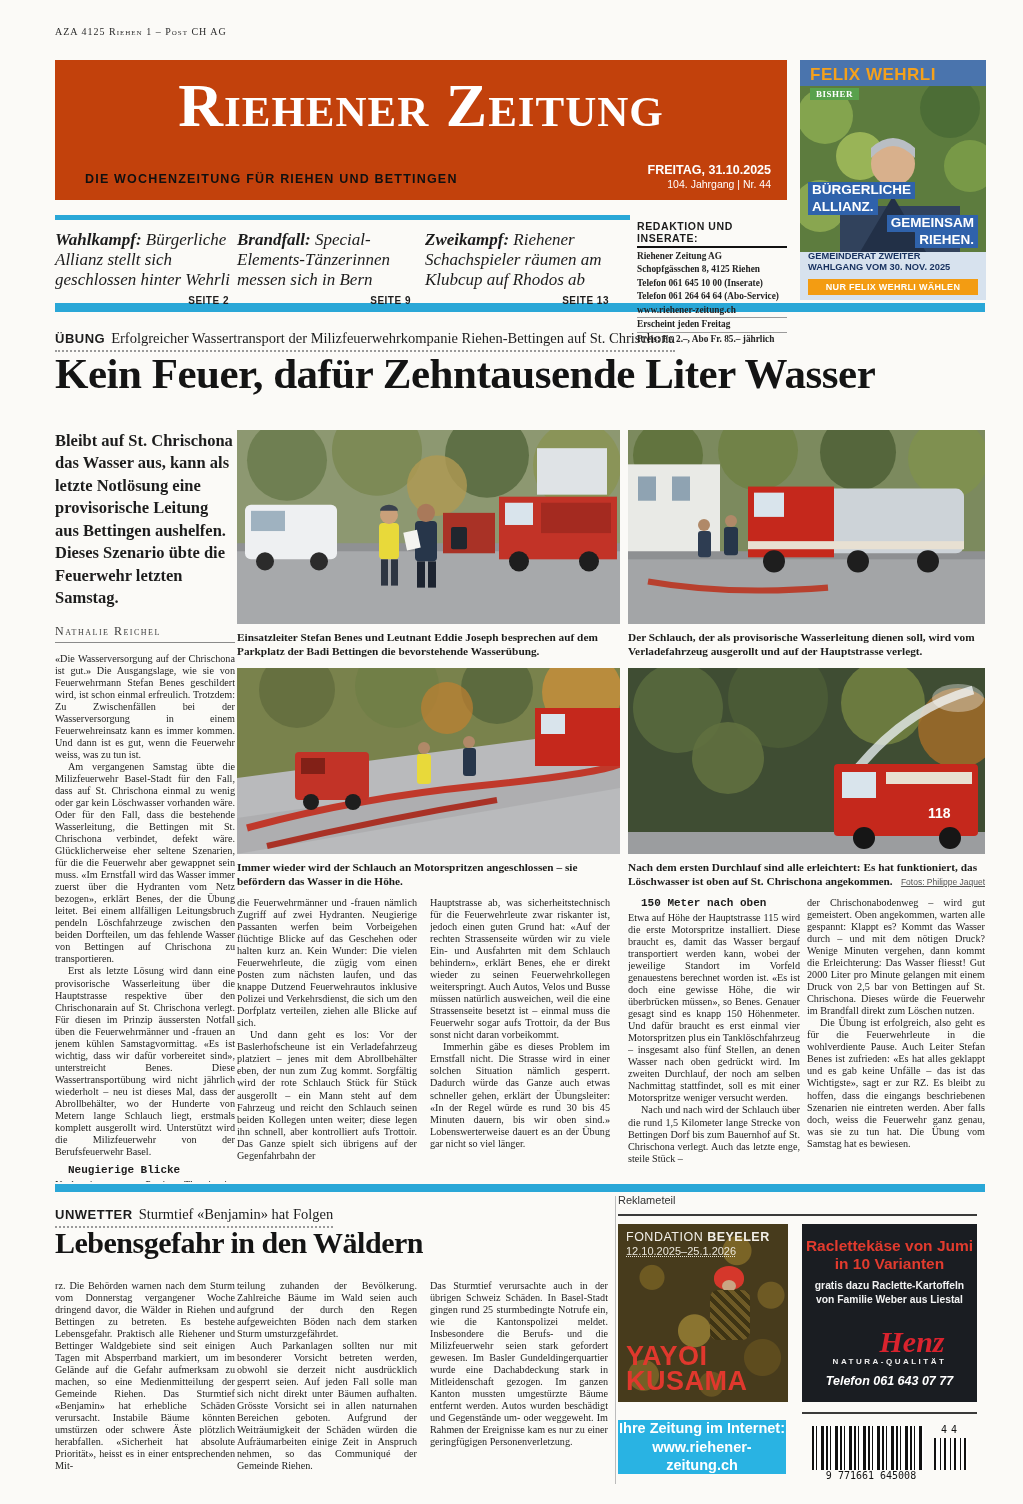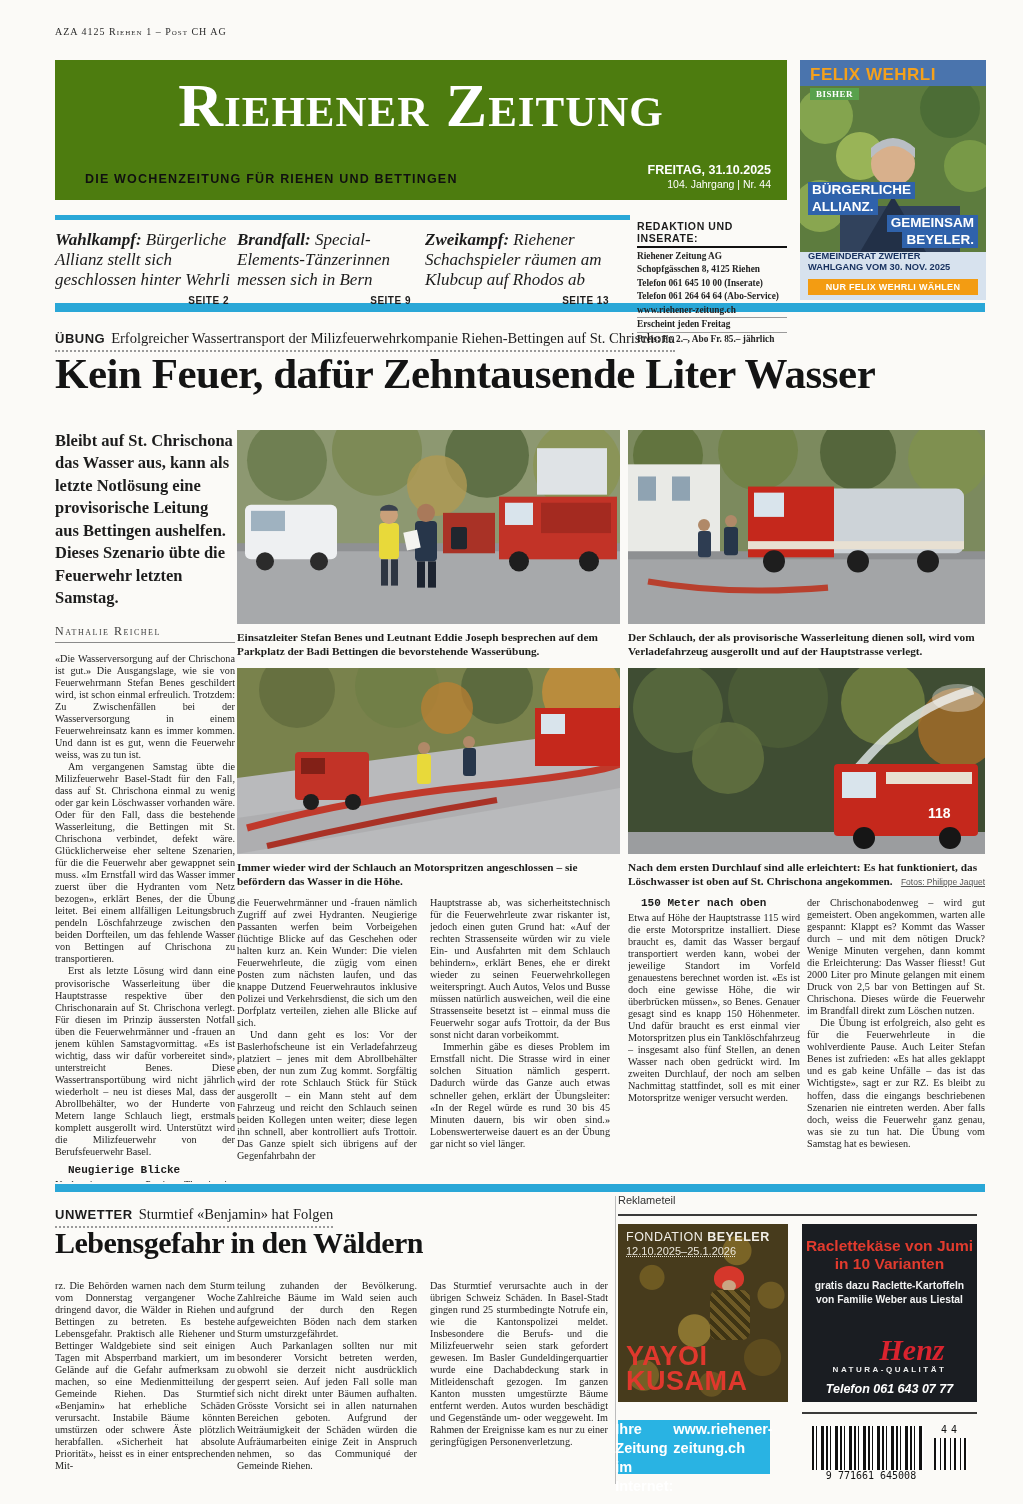--- a/index.html
+++ b/index.html
@@ -1,21 +1,21 @@
 <!DOCTYPE html>
 <html lang="de"><head>
 <meta charset="utf-8">
 <style>
   html,body{margin:0;padding:0;}
   body{width:1023px;height:1504px;position:relative;background:#fbfaf7;overflow:hidden;
        font-family:"Liberation Serif", serif;color:#1c1c1c;}
   .abs{position:absolute;}
   
   .postal{left:55px;top:26px;font-variant:small-caps;font-size:10px;letter-spacing:1px;color:#2b2b2b;}
-  .masthead{left:55px;top:60px;width:732px;height:140px;background:#4d7c0f;}
+  .masthead{left:55px;top:60px;width:732px;height:140px;background:#c2410c;}
   .mast-title{position:absolute;left:0;right:0;top:14px;text-align:center;color:#fff;
       font-variant:small-caps;font-weight:bold;font-size:62px;letter-spacing:1px;line-height:1;}
   .mast-sub{position:absolute;left:30px;bottom:14px;font-family:"Liberation Sans",sans-serif;
       font-weight:bold;font-size:12.5px;letter-spacing:1.2px;color:#101010;}
   .mast-date{position:absolute;right:16px;bottom:10px;text-align:right;color:#fff;
       font-family:"Liberation Sans",sans-serif;}
   .mast-date .d1{font-weight:bold;font-size:12.5px;display:block;}
   .mast-date .d2{font-size:10.5px;display:block;margin-top:1px;}
   
   .rule-thin{left:55px;top:215px;width:575px;height:5px;background:#2aa7d7;}
@@ -114,27 +114,27 @@
       background:repeating-linear-gradient(45deg,#6e5a26 0 4px,#3e3414 4px 8px);}
   .bey-artist{position:absolute;left:8px;bottom:8px;color:#e0382d;font-family:"Liberation Sans",sans-serif;
       font-weight:bold;font-size:27px;line-height:.92;letter-spacing:.5px;}
   .jumi{left:802px;top:1224px;width:175px;height:178px;background:#1a1d22;text-align:center;
       font-family:"Liberation Sans",sans-serif;overflow:hidden;}
   .jumi .jl1{color:#e23b2e;font-weight:bold;font-size:15.5px;margin-top:12px;line-height:1.25;}
   .jumi .jl2{color:#e23b2e;font-weight:bold;font-size:15.5px;line-height:1.1;}
   .jumi .js{color:#f2f2f2;font-weight:bold;font-size:10.3px;line-height:1.35;}
   .jumi .js.first{margin-top:7px;}
   .jumi .logo{color:#d9232e;font-family:"Liberation Serif",serif;font-style:italic;font-weight:bold;
-      font-size:30px;line-height:1;margin-top:28px;padding-left:45px;}
+      font-size:30px;line-height:1;margin-top:20px;padding-left:45px;}
   .jumi .logosub{color:#eee;font-size:8px;letter-spacing:2.5px;font-weight:bold;margin-top:0px;}
   .jumi .phone{color:#fff;font-weight:bold;font-style:italic;font-size:12.5px;margin-top:8px;}
   .brule{left:802px;top:1412px;width:175px;height:2px;background:#3a3a3a;}
-  .inet{left:618px;top:1420px;width:152px;height:54px;background:#29b3e3;color:#fff;
-      font-family:"Liberation Sans",sans-serif;font-weight:bold;font-size:14.5px;
-      display:flex;justify-content:center;line-height:1.3;}
+  .inet{left:618px;top:1420px;width:168px;height:54px;background:#29b3e3;color:#fff;
+      font-family:"Liberation Sans",sans-serif;font-weight:bold;font-size:14.5px;text-align:center;
+      display:flex;flex-direction:column;justify-content:center;line-height:1.3;}
   .barcode{left:812px;top:1422px;width:160px;height:66px;}
   .bc-bars{position:absolute;left:0;top:4px;width:112px;height:44px;
       background:repeating-linear-gradient(90deg,#111 0 2px,#fff 2px 4px,#111 4px 5px,#fff 5px 9px,#111 9px 12px,#fff 12px 14px);}
   .bc-add{position:absolute;left:122px;top:16px;width:34px;height:32px;
       background:repeating-linear-gradient(90deg,#111 0 2px,#fff 2px 6px,#111 6px 7px,#fff 7px 10px);}
   .bc-digits{position:absolute;left:0;top:48px;width:118px;text-align:center;
       font-family:"DejaVu Sans Mono",monospace;font-size:10px;color:#111;background:#fbfaf7;}
   .bc-issue{position:absolute;left:122px;top:2px;width:34px;text-align:center;
       font-family:"DejaVu Sans Mono",monospace;font-size:10px;letter-spacing:4px;color:#111;}
 </style>
@@ -167,21 +167,21 @@
       <circle cx="93" cy="78" r="22" fill="#d8b08c"></circle>
       <path d="M71 72 Q93 48 115 72 L115 62 Q93 42 71 62 Z" fill="#b9bec4"></path>
     </svg>
   </div>
   <div class="w-name">FELIX WEHRLI</div>
   <div class="w-badge">BISHER</div>
   <div class="w-slogans">
     <span>BÜRGERLICHE</span>
     <span>ALLIANZ.</span>
     <span>GEMEINSAM</span>
-    <span>BEYELER.</span>
+    <span>RIEHEN.</span>
   </div>
   <div class="w-foot"></div>
   <div class="w-elect">
     <span>GEMEINDERAT ZWEITER</span><br>
     <span>WAHLGANG VOM 30. NOV. 2025</span>
   </div>
   <div class="w-cta">NUR FELIX WEHRLI WÄHLEN</div>
 </div>
 
 <div class="abs rule-thin"></div>
@@ -361,20 +361,21 @@
 <div class="abs col3 textcol">
   <div>
       <p>Hauptstrasse ab, was sicherheitstechnisch für die Feuerwehrleute zwar riskanter ist, jedoch einen guten Grund hat: «Auf der rechten Strassenseite würden wir zu viele Ein- und Ausfahrten mit dem Schlauch behindern», erklärt Benes, ehe er direkt wieder zu seinen Feuerwehrkollegen weiterspringt. Auch Autos, Velos und Busse müssen natürlich ausweichen, weil die eine Strassenseite besetzt ist – einmal muss die Feuerwehr sogar aufs Trottoir, da der Bus sonst nicht daran vorbeikommt.</p>
       <p>Immerhin gäbe es dieses Problem im Ernstfall nicht. Die Strasse wird in einer solchen Situation nämlich gesperrt. Dadurch würde das Ganze auch etwas schneller gehen, erklärt der Übungsleiter: «In der Regel würde es rund 30 bis 45 Minuten dauern, bis wir oben sind.» Lobenswerterweise dauert es an der Übung gar nicht so viel länger.</p>
     </div>
 </div>
 <div class="abs col4 textcol">
   <div class="subhead" style="margin-top:0;">150 Meter nach oben</div>
   <div class="indent-all">
       <p>Etwa auf Höhe der Hauptstrasse 115 wird die erste Motorspritze installiert. Diese braucht es, damit das Wasser bergauf transportiert werden kann, wobei der jeweilige Standort im Vorfeld genauestens berechnet worden ist. «Es ist doch eine gewisse Höhe, die wir überbrücken müssen», so Benes. Genauer gesagt sind es knapp 150 Höhenmeter. Und dafür braucht es erst einmal vier Motorspritzen plus ein Tanklöschfahrzeug – insgesamt also fünf Stellen, an denen Wasser nach oben gedrückt wird. Im zweiten Durchlauf, der noch am selben Nachmittag stattfindet, soll es mit einer Motorspritze weniger versucht werden.</p>
+      <p>Nach und nach wird der Schlauch über die rund 1,5 Kilometer lange Strecke von Bettingen Dorf bis zum Bauernhof auf St. Chrischona verlegt. Auch das letzte enge, steile Stück –</p>
     </div>
 </div>
 <div class="abs col5 textcol">
   <div>
       <p>der Chrischonabodenweg – wird gut gemeistert. Oben angekommen, warten alle gespannt: Klappt es? Kommt das Wasser durch – und mit dem nötigen Druck? Wenige Minuten vergehen, dann kommt die Erleichterung: Das Wasser fliesst! Gut 2000 Liter pro Minute gelangen mit einem Druck von 2,5 bar von Bettingen auf St. Chrischona. Dieses würde die Feuerwehr im Brandfall direkt zum Löschen nutzen.</p>
       <p>Die Übung ist erfolgreich, also geht es für die Feuerwehrleute in die wohlverdiente Pause. Auch Leiter Stefan Benes ist zufrieden: «Es hat alles geklappt und es gab keine Unfälle – das ist das Wichtigste», sagt er zur RZ. Es bleibt zu hoffen, dass die eingangs beschriebenen Szenarien nie eintreten werden. Aber falls doch, weiss die Feuerwehr ganz genau, was sie zu tun hat. Die Übung vom Samstag hat es bewiesen.</p>
     </div>
 </div>
 
 <div class="abs rule-bottom"></div>

